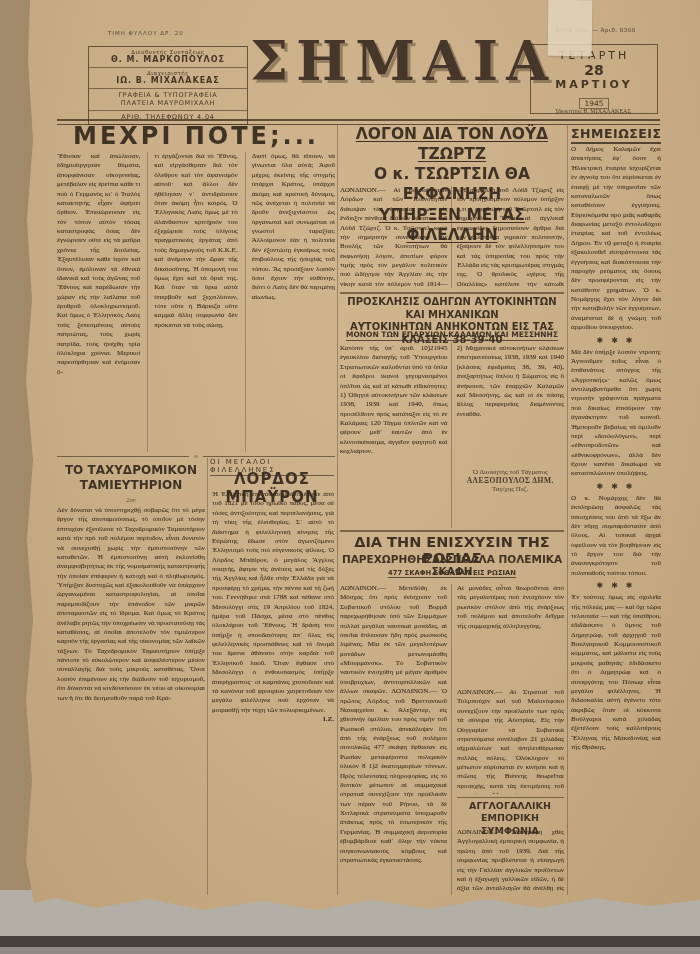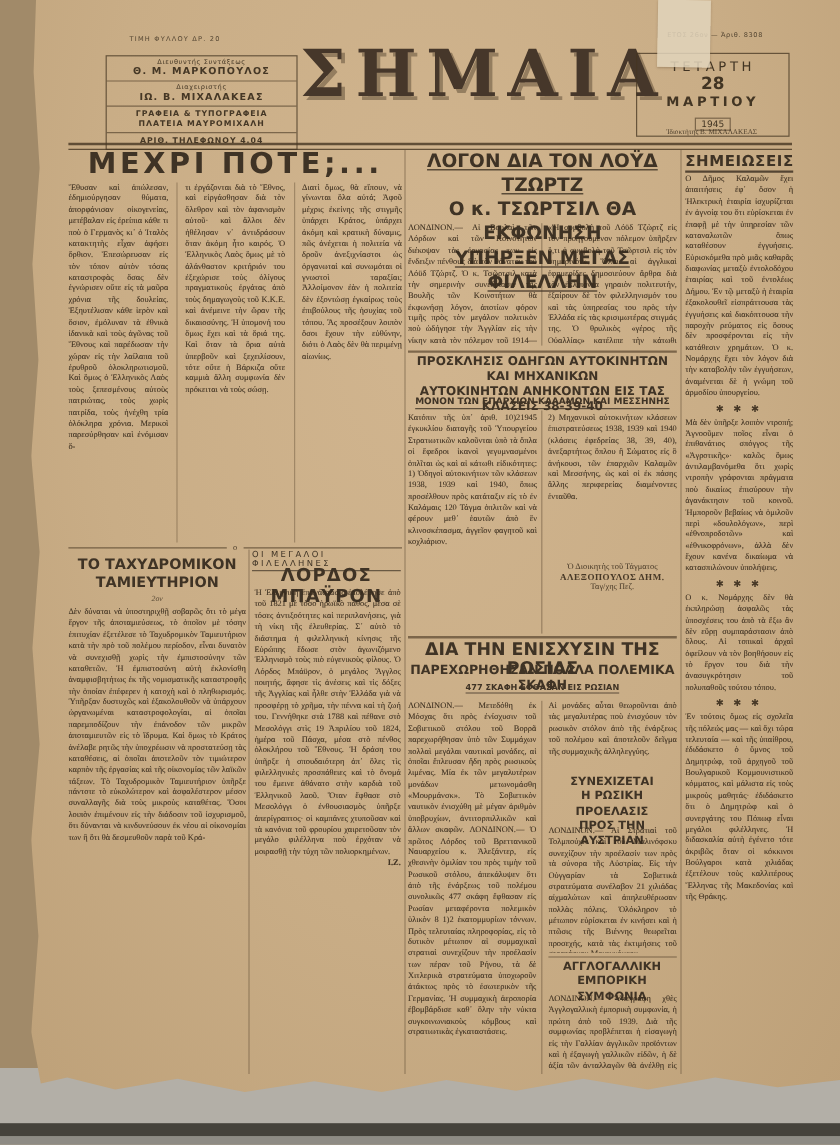--- a/index.html
+++ b/index.html
@@ -30,21 +30,21 @@
        border-bottom:1px solid rgba(70,54,34,.8);}
   
   .price{left:108px;top:30px;font:5.5px "DejaVu Sans",sans-serif;letter-spacing:1px;color:rgba(54,42,27,.8);}
   .issue{left:556px;top:27px;font:5.5px "DejaVu Sans",sans-serif;letter-spacing:.5px;color:rgba(54,42,27,.8);}
   .infobox{left:88px;top:46px;width:158px;border:1px solid rgba(70,54,34,.75);
            font-family:"DejaVu Sans",sans-serif;color:rgba(54,42,27,.9);}
   .infobox .row{padding:2px 2px 3px;border-bottom:1px solid rgba(70,54,34,.6);text-align:center;}
   .infobox .row:last-child{border-bottom:none;}
   .role{font-size:5.5px;letter-spacing:.5px;}
   .iname{font-size:8px;font-weight:bold;letter-spacing:1px;}
-  .iline{font-size:6.5px;font-weight:bold;letter-spacing:.8px;}
+  .iline{font-size:6.5px;font-weight:normal;letter-spacing:.8px;}
   .mast{left:250px;top:34px;width:274px;text-align:center;}
   .mast-title{font:bold 54px/1 "DejaVu Serif",serif;letter-spacing:8px;color:#46372a;
               text-shadow:3px 3px 0 rgba(62,47,29,.4);}
   .mast-sub{margin-top:3px;display:flex;align-items:center;gap:6px;}
   .mast-sub .ln{flex:1;height:3px;border-top:2px solid #4a3b2b;border-bottom:1px solid #4a3b2b;}
   .mast-sub .tx{font:19px "DejaVu Sans",sans-serif;letter-spacing:10px;color:#46372a;font-weight:bold;}
   .datebox{left:530px;top:44px;width:126px;border:1px solid rgba(70,54,34,.75);text-align:center;
            font-family:"DejaVu Sans",sans-serif;color:rgba(54,42,27,.92);padding:4px 0 3px;}
   .db-wd{font-size:11px;font-weight:normal;letter-spacing:3px;}
   .db-day{font-size:14px;font-weight:bold;}
@@ -200,25 +200,20 @@
     <div class="hr" style="left:340px;top:530px;width:224px;border-top-width:2px;"></div>
 
     <div class="abs h-rosia">ΔΙΑ ΤΗΝ ΕΝΙΣΧΥΣΙΝ ΤΗΣ ΡΩΣΙΑΣ</div>
     <div class="abs h-rosia2">ΠΑΡΕΧΩΡΗΘΗΣΑΝ ΠΟΛΛΑ ΠΟΛΕΜΙΚΑ ΣΚΑΦΗ</div>
     <div class="abs h-rosia3">
       <span>477 ΣΚΑΦΗ ΕΦΘΑΣΑΝ ΕΙΣ ΡΩΣΙΑΝ</span>
     </div>
     <div class="abs body" style="left:340px;top:584px;width:107px;height:310px;">ΛΟΝΔΙΝΟΝ.— Μετεδόθη ἐκ Μόσχας ὅτι πρὸς ἐνίσχυσιν τοῦ Σοβιετικοῦ στόλου τοῦ Βορρᾶ παρεχωρήθησαν ὑπὸ τῶν Συμμάχων πολλαὶ μεγάλαι ναυτικαὶ μονάδες, αἱ ὁποῖαι ἔπλευσαν ἤδη πρὸς ρωσικοὺς λιμένας. Μία ἐκ τῶν μεγαλυτέρων μονάδων μετωνομάσθη «Μουρμάνσκ». Τὸ Σοβιετικὸν ναυτικὸν ἐνισχύθη μὲ μέγαν ἀριθμὸν ὑποβρυχίων, ἀντιτορπιλλικῶν καὶ ἄλλων σκαφῶν. ΛΟΝΔΙΝΟΝ.— Ὁ πρῶτος Λόρδος τοῦ Βρεττανικοῦ Ναυαρχείου κ. Ἀλεξάντερ, εἰς χθεσινὴν ὁμιλίαν του πρὸς τιμὴν τοῦ Ρωσικοῦ στόλου, ἀπεκάλυψεν ὅτι ἀπὸ τῆς ἐνάρξεως τοῦ πολέμου συνολικῶς 477 σκάφη ἔφθασαν εἰς Ρωσίαν μεταφέροντα πολεμικὸν ὑλικὸν 8 1)2 ἑκατομμυρίων τόννων. Πρὸς τελευταίας πληροφορίας, εἰς τὸ δυτικὸν μέτωπον αἱ συμμαχικαὶ στρατιαὶ συνεχίζουν τὴν προέλασίν των πέραν τοῦ Ρήνου, τὰ δὲ Χιτλερικὰ στρατεύματα ὑποχωροῦν ἀτάκτως πρὸς τὸ ἐσωτερικὸν τῆς Γερμανίας. Ἡ συμμαχικὴ ἀεροπορία ἐβομβάρδισε καθ᾿ ὅλην τὴν νύκτα συγκοινωνιακοὺς κόμβους καὶ στρατιωτικὰς ἐγκαταστάσεις.</div>
 
     <div class="abs body" style="left:457px;top:584px;width:107px;height:58px;">Αἱ μονάδες αὗται θεωροῦνται ἀπὸ τὰς μεγαλυτέρας ποὺ ἐνισχύουν τὸν ρωσικὸν στόλον ἀπὸ τῆς ἐνάρξεως τοῦ πολέμου καὶ ἀποτελοῦν δεῖγμα τῆς συμμαχικῆς ἀλληλεγγύης.</div>
-    <div class="abs h-proel">
-      <span>ΣΥΝΕΧΙΖΕΤΑΙ</span><br>
-      <span>Η ΡΩΣΙΚΗ ΠΡΟΕΛΑΣΙΣ</span><br>
-      <span>ΠΡΟΣ ΤΗΝ ΑΥΣΤΡΙΑΝ</span>
-    </div>
     <div class="abs body" style="left:457px;top:688px;width:107px;height:106px;">ΛΟΝΔΙΝΟΝ.— Αἱ Στρατιαὶ τοῦ Τολμπούχιν καὶ τοῦ Μαλινόφσκυ συνεχίζουν τὴν προέλασίν των πρὸς τὰ σύνορα τῆς Αὐστρίας. Εἰς τὴν Οὑγγαρίαν τὰ Σοβιετικὰ στρατεύματα συνέλαβον 21 χιλιάδας αἰχμαλώτων καὶ ἀπηλευθέρωσαν πολλὰς πόλεις. Ὁλόκληρον τὸ μέτωπον εὑρίσκεται ἐν κινήσει καὶ ἡ πτῶσις τῆς Βιέννης θεωρεῖται προσεχής, κατὰ τὰς ἐκτιμήσεις τοῦ στρατάρχου Μοντγκόμερυ.</div>
     <div class="hr" style="left:457px;top:797px;width:107px;"></div>
     <div class="abs h-anglo">
       <span>ΑΓΓΛΟΓΑΛΛΙΚΗ</span><br>
       <span>ΕΜΠΟΡΙΚΗ ΣΥΜΦΩΝΙΑ</span>
     </div>
     <div class="abs body" style="left:457px;top:828px;width:107px;height:66px;">ΛΟΝΔΙΝΟΝ.— Ὑπεγράφη χθὲς Ἀγγλογαλλικὴ ἐμπορικὴ συμφωνία, ἡ πρώτη ἀπὸ τοῦ 1939. Διὰ τῆς συμφωνίας προβλέπεται ἡ εἰσαγωγὴ εἰς τὴν Γαλλίαν ἀγγλικῶν προϊόντων καὶ ἡ ἐξαγωγὴ γαλλικῶν εἰδῶν, ἡ δὲ ἀξία τῶν ἀνταλλαγῶν θὰ ἀνέλθῃ εἰς πολλὰ ἑκατομμύρια λιρῶν.</div>
 
     <div class="abs h-simei">ΣΗΜΕΙΩΣΕΙΣ</div>
     <div class="abs" style="left:571px;top:145px;width:90px;height:748px;overflow:hidden;">

